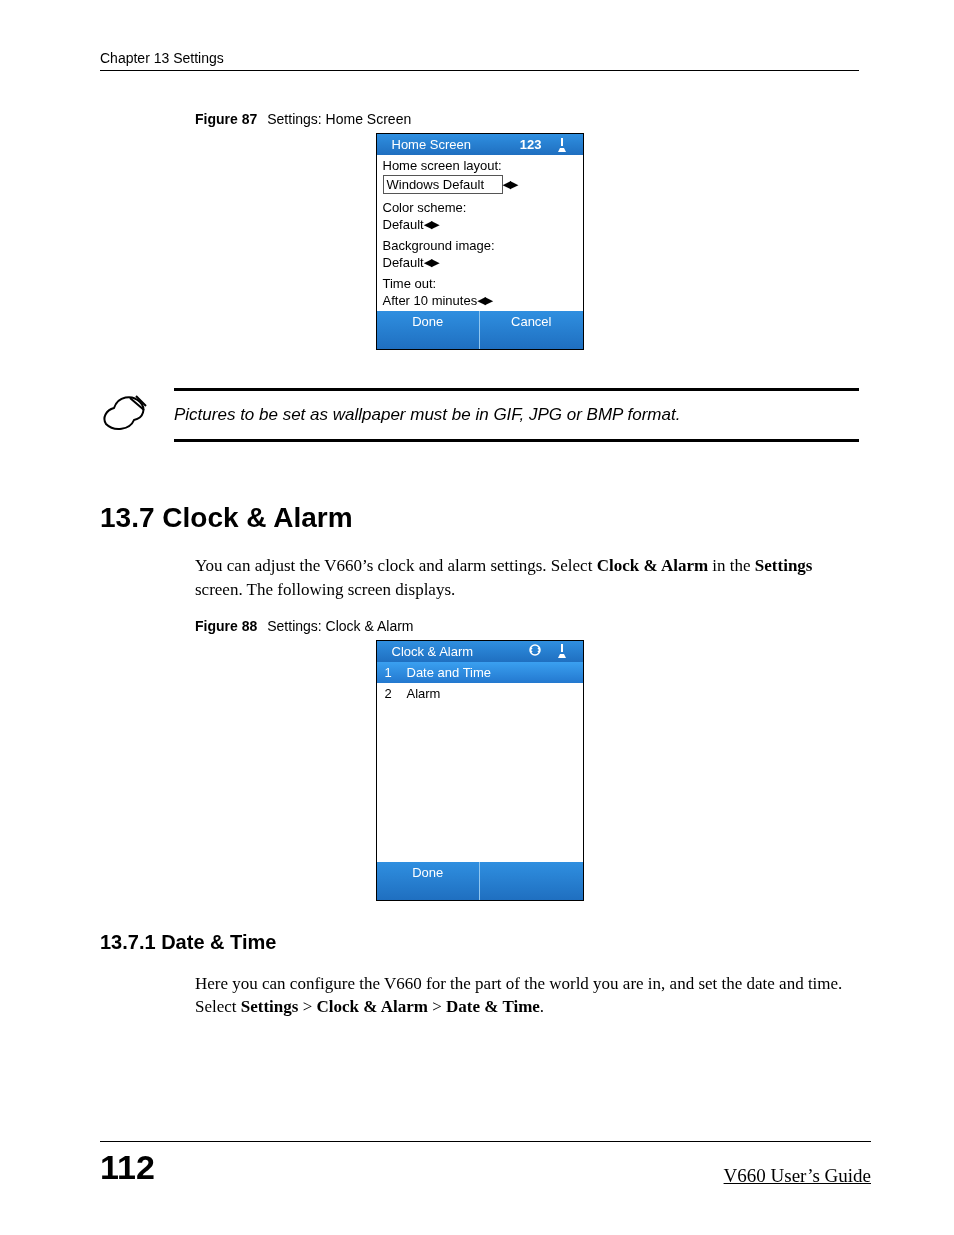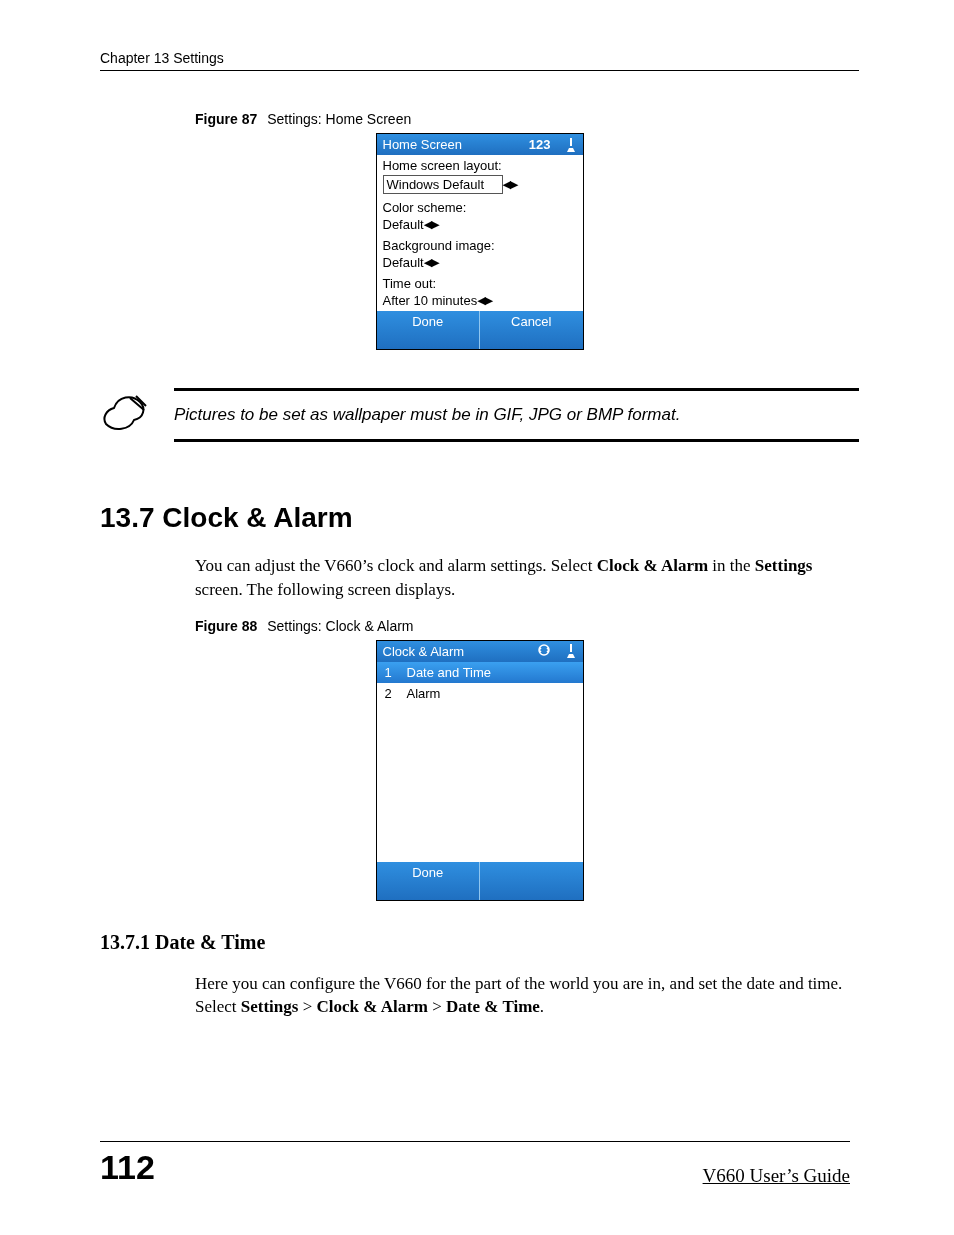--- a/index.html
+++ b/index.html
@@ -30,21 +30,21 @@
       width: 208px;
       border: 1.5px solid #000;
       background: #fff;
       margin: 0 auto;
       font-family: Tahoma, Arial, sans-serif;
       font-size: 13px;
     }
     .phone-titlebar {
       background: linear-gradient(#2f8fe0, #1f6fc0);
       color: #fff;
-      padding: 3px 6px;
+      padding: 3px 15px;
       display: flex;
       justify-content: space-between;
       align-items: flex-start;
       font-size: 13px;
     }
     .status-icons { display: flex; align-items: center; gap: 14px; }
     .phone-body { background: #fff; }
     .label-row { padding: 3px 6px 0 6px; }
     .value-row {
       display: flex;
@@ -92,21 +92,21 @@
       font-size: 17px;
     }
     .h2 {
       font-family: Arial, Helvetica, sans-serif;
       font-weight: bold;
       font-size: 28px;
       margin-top: 60px;
       margin-bottom: 20px;
     }
     .h3 {
-      font-family: Liberation Serif, serif;
+      font-family: Liberation Sans, sans-serif;
       font-weight: bold;
       font-size: 20px;
       margin-top: 30px;
       margin-bottom: 18px;
     }
     .body-para {
       font-size: 17px;
       line-height: 1.4;
       margin-left: 95px;
       margin-bottom: 16px;
@@ -120,21 +120,21 @@
       align-items: center;
     }
     .list-row.sel {
       background: linear-gradient(#3aa0f0, #2378cf);
       color: #fff;
     }
     .list-num { width: 10px; }
     .phone-body.tall { height: 200px; }
     .footer {
       position: absolute;
-      left: 100px; right: 104px;
+      left: 100px; right: 83px;
       bottom: 48px;
       border-top: 1.5px solid #000;
       display: flex;
       justify-content: space-between;
       align-items: flex-end;
       padding-top: 6px;
     }
     .page-num {
       font-family: Arial, Helvetica, sans-serif;
       font-weight: bold;

